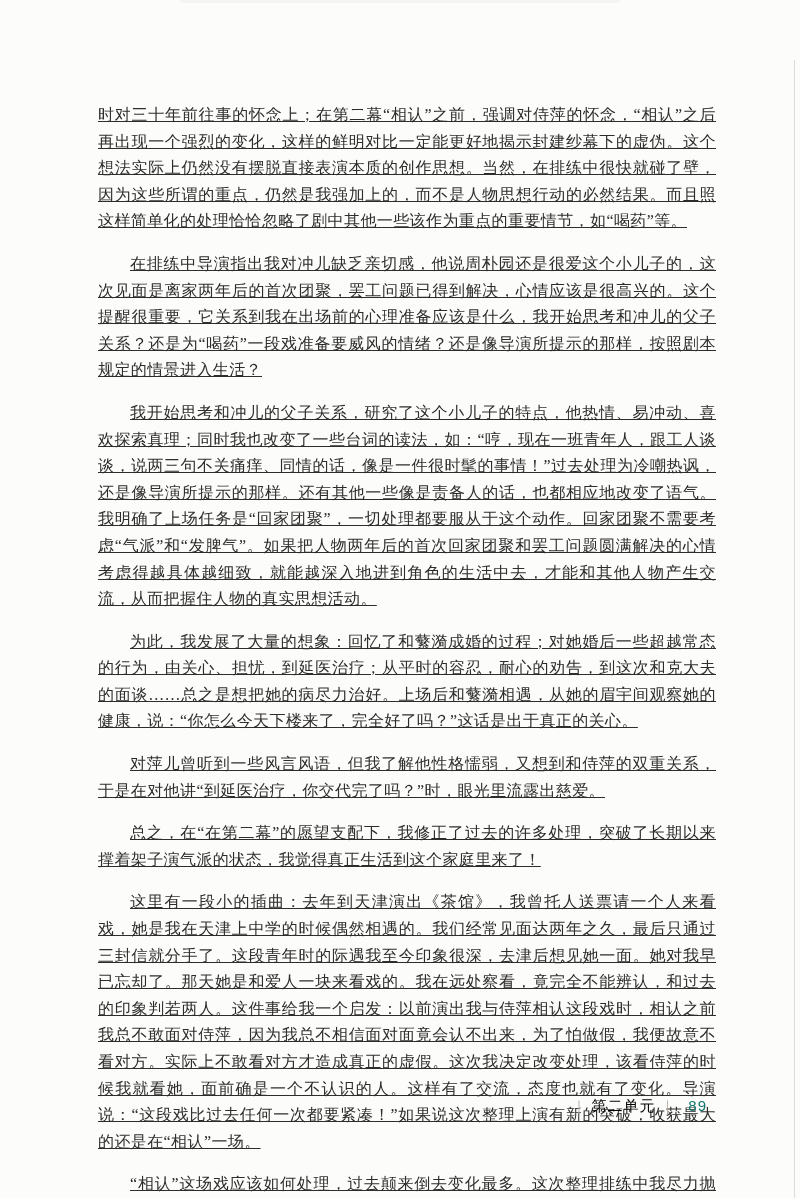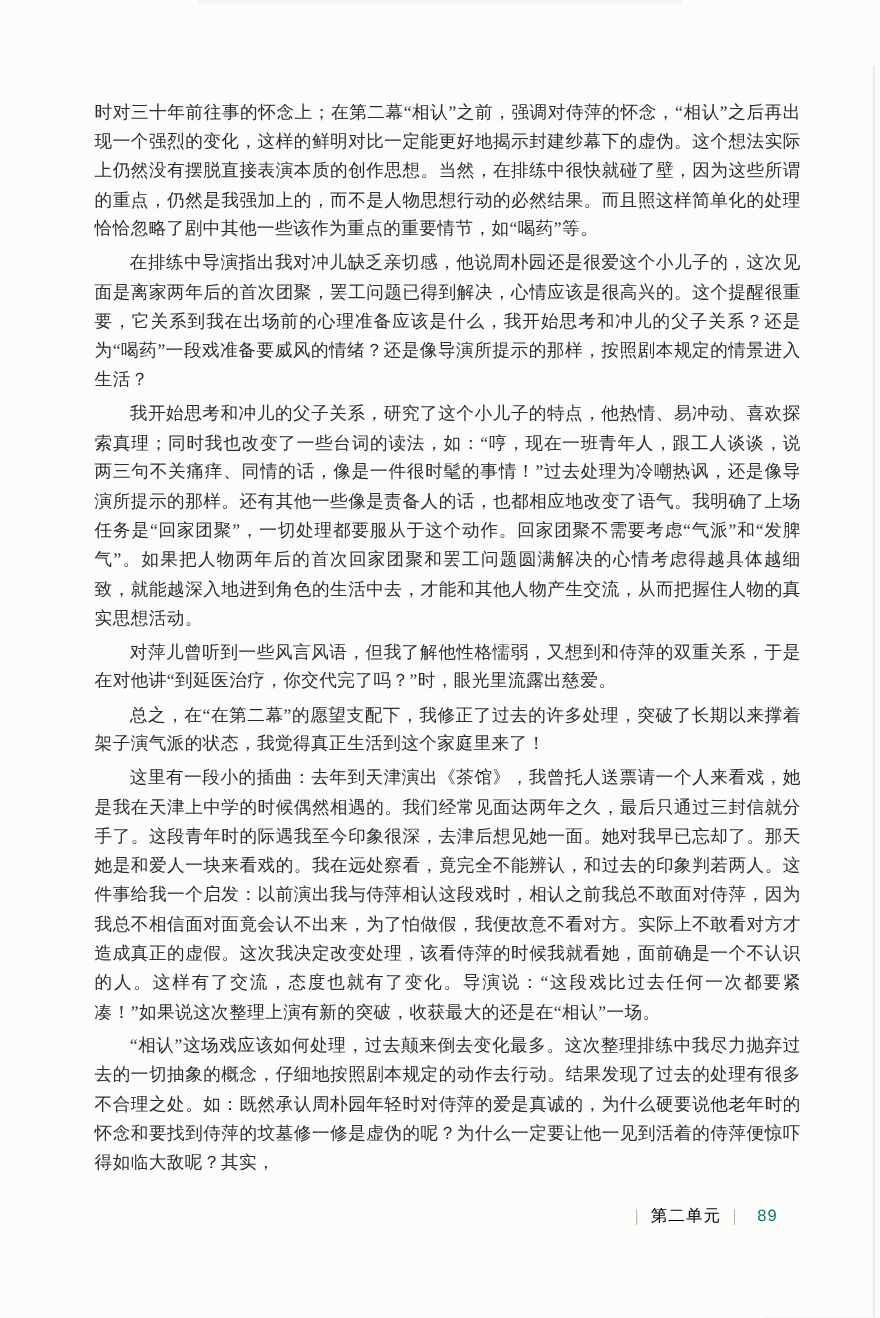--- a/index.html
+++ b/index.html
@@ -38,22 +38,23 @@
     top: 86px;
     left: 82px;
     width: 650px;
     color: #2e2d2c;
     font-size: 16px;
     line-height: 26.6px;
     letter-spacing: 0.4px;
     text-align: justify;
   }
   .text-block p {
-    margin: 4px;
+    margin: 16px;
     text-indent: 2em;
+    text-decoration: underline;
   }
   .text-block p.no-indent {
     text-indent: 0;
   }
   .footer {
     position: absolute;
     top: 1096px;
     right: 93px;
     font-size: 15px;
     line-height: 20px;
@@ -81,20 +82,21 @@
 
 <div class="page">
 
   <div class="scan-smudge-top"></div>
   <div class="scan-edge-right"></div>
 
   <div class="text-block">
     <p class="no-indent">时对三十年前往事的怀念上；在第二幕“相认”之前，强调对侍萍的怀念，“相认”之后再出现一个强烈的变化，这样的鲜明对比一定能更好地揭示封建纱幕下的虚伪。这个想法实际上仍然没有摆脱直接表演本质的创作思想。当然，在排练中很快就碰了壁，因为这些所谓的重点，仍然是我强加上的，而不是人物思想行动的必然结果。而且照这样简单化的处理恰恰忽略了剧中其他一些该作为重点的重要情节，如“喝药”等。</p>
     <p>在排练中导演指出我对冲儿缺乏亲切感，他说周朴园还是很爱这个小儿子的，这次见面是离家两年后的首次团聚，罢工问题已得到解决，心情应该是很高兴的。这个提醒很重要，它关系到我在出场前的心理准备应该是什么，我开始思考和冲儿的父子关系？还是为“喝药”一段戏准备要威风的情绪？还是像导演所提示的那样，按照剧本规定的情景进入生活？</p>
     <p>我开始思考和冲儿的父子关系，研究了这个小儿子的特点，他热情、易冲动、喜欢探索真理；同时我也改变了一些台词的读法，如：“哼，现在一班青年人，跟工人谈谈，说两三句不关痛痒、同情的话，像是一件很时髦的事情！”过去处理为冷嘲热讽，还是像导演所提示的那样。还有其他一些像是责备人的话，也都相应地改变了语气。我明确了上场任务是“回家团聚”，一切处理都要服从于这个动作。回家团聚不需要考虑“气派”和“发脾气”。如果把人物两年后的首次回家团聚和罢工问题圆满解决的心情考虑得越具体越细致，就能越深入地进到角色的生活中去，才能和其他人物产生交流，从而把握住人物的真实思想活动。</p>
+    <p>为此，我发展了大量的想象：回忆了和蘩漪成婚的过程；对她婚后一些超越常态的行为，由关心、担忧，到延医治疗；从平时的容忍，耐心的劝告，到这次和克大夫的面谈……总之是想把她的病尽力治好。上场后和蘩漪相遇，从她的眉宇间观察她的健康，说：“你怎么今天下楼来了，完全好了吗？”这话是出于真正的关心。</p>
     <p>对萍儿曾听到一些风言风语，但我了解他性格懦弱，又想到和侍萍的双重关系，于是在对他讲“到延医治疗，你交代完了吗？”时，眼光里流露出慈爱。</p>
     <p>总之，在“在第二幕”的愿望支配下，我修正了过去的许多处理，突破了长期以来撑着架子演气派的状态，我觉得真正生活到这个家庭里来了！</p>
     <p>这里有一段小的插曲：去年到天津演出《茶馆》，我曾托人送票请一个人来看戏，她是我在天津上中学的时候偶然相遇的。我们经常见面达两年之久，最后只通过三封信就分手了。这段青年时的际遇我至今印象很深，去津后想见她一面。她对我早已忘却了。那天她是和爱人一块来看戏的。我在远处察看，竟完全不能辨认，和过去的印象判若两人。这件事给我一个启发：以前演出我与侍萍相认这段戏时，相认之前我总不敢面对侍萍，因为我总不相信面对面竟会认不出来，为了怕做假，我便故意不看对方。实际上不敢看对方才造成真正的虚假。这次我决定改变处理，该看侍萍的时候我就看她，面前确是一个不认识的人。这样有了交流，态度也就有了变化。导演说：“这段戏比过去任何一次都要紧凑！”如果说这次整理上演有新的突破，收获最大的还是在“相认”一场。</p>
     <p>“相认”这场戏应该如何处理，过去颠来倒去变化最多。这次整理排练中我尽力抛弃过去的一切抽象的概念，仔细地按照剧本规定的动作去行动。结果发现了过去的处理有很多不合理之处。如：既然承认周朴园年轻时对侍萍的爱是真诚的，为什么硬要说他老年时的怀念和要找到侍萍的坟墓修一修是虚伪的呢？为什么一定要让他一见到活着的侍萍便惊吓得如临大敌呢？其实，</p>
   </div>
 
   <div class="footer">
     <span class="divider">｜</span><span class="section">第二单元</span><span class="divider">｜</span><span class="pagenum">89</span>
   </div>
 

